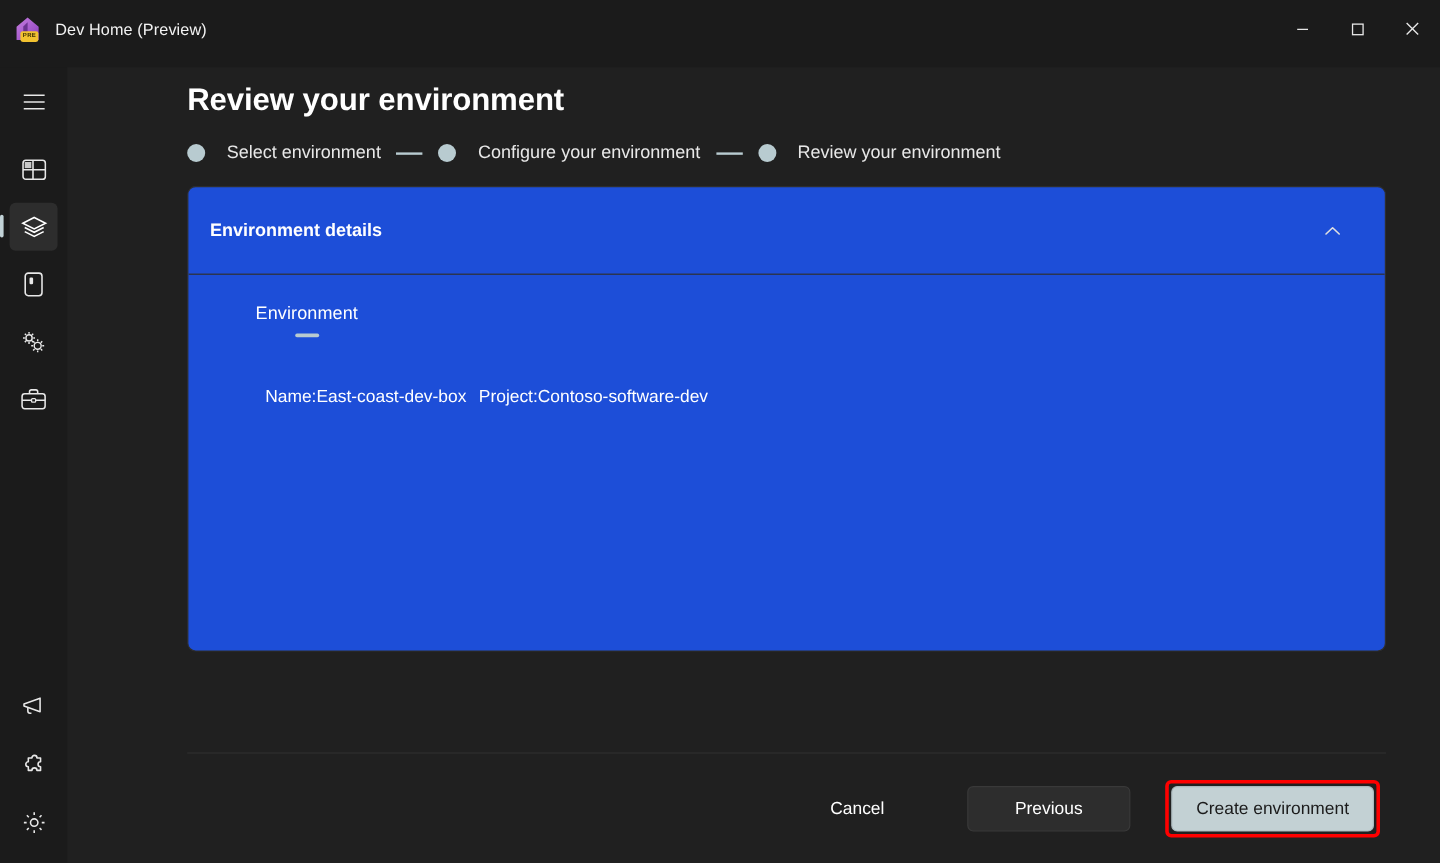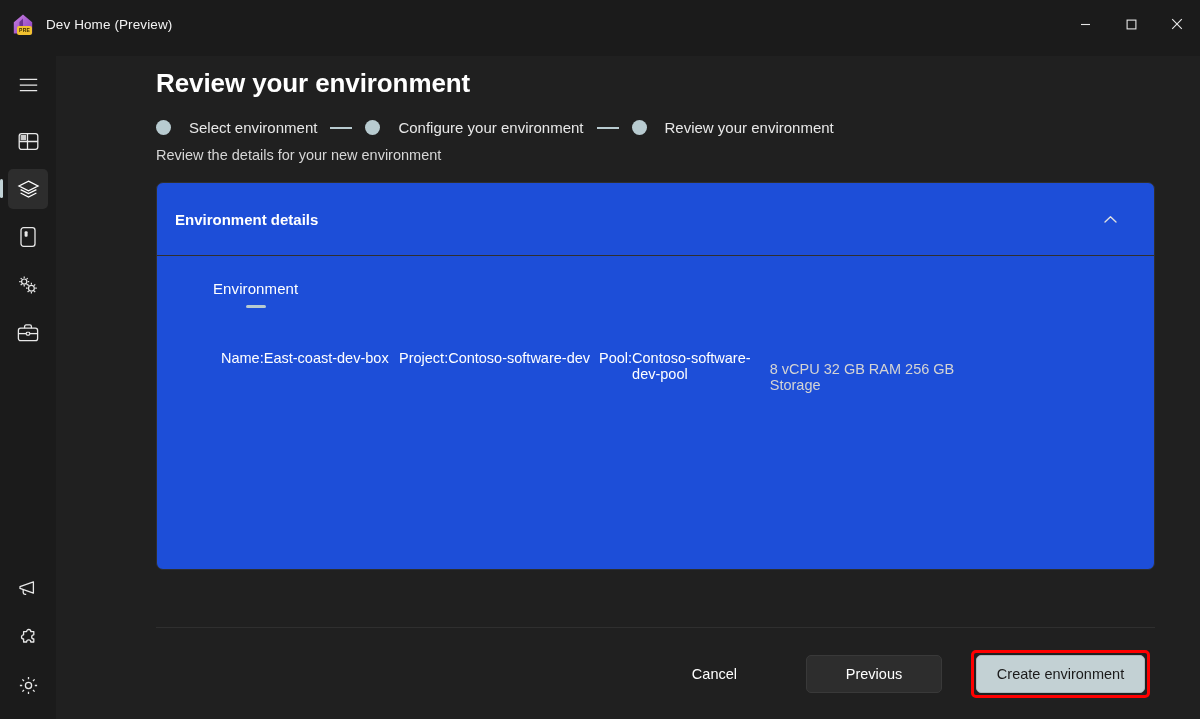--- a/index.html
+++ b/index.html
@@ -422,21 +422,20 @@
           <span class="step-dot"></span>
           <span class="step-label">Configure your environment</span>
         </div>
         <span class="step-conn"></span>
         <div class="step">
           <span class="step-dot"></span>
           <span class="step-label">Review your environment</span>
         </div>
       </div>
 
-      <div class="page-subtitle">Review the details for your new environment</div>
 
       <div class="card">
         <div class="card-header">
           <span class="card-header-title">Environment details</span>
           <span class="card-header-chevron">
             <svg width="13" height="9" viewBox="0 0 13 9">
               <path d="M1 7 L6.5 1.8 L12 7" stroke="#e0e0e0" stroke-width="1.35" fill="none" stroke-linecap="round" stroke-linejoin="round"></path>
             </svg>
           </span>
         </div>
@@ -451,25 +450,20 @@
 
           <div class="fields">
             <div class="field col-name">
               <span class="field-label">Name:</span>
               <span class="field-value">East-coast-dev-box</span>
             </div>
             <div class="field col-project">
               <span class="field-label">Project:</span>
               <span class="field-value">Contoso-software-dev</span>
             </div>
-            <div class="field col-pool">
-              <span class="field-label">Pool:</span>
-              <span class="field-value">Contoso-software-dev-pool</span>
-              <span class="field-sub">8 vCPU 32 GB RAM 256 GB Storage</span>
-            </div>
           </div>
         </div>
       </div>
 
       <div class="footer-spacer"></div>
 
       <div class="footer">
         <button class="btn btn-cancel">Cancel</button>
         <button class="btn btn-previous">Previous</button>
         <span class="highlight-box">

